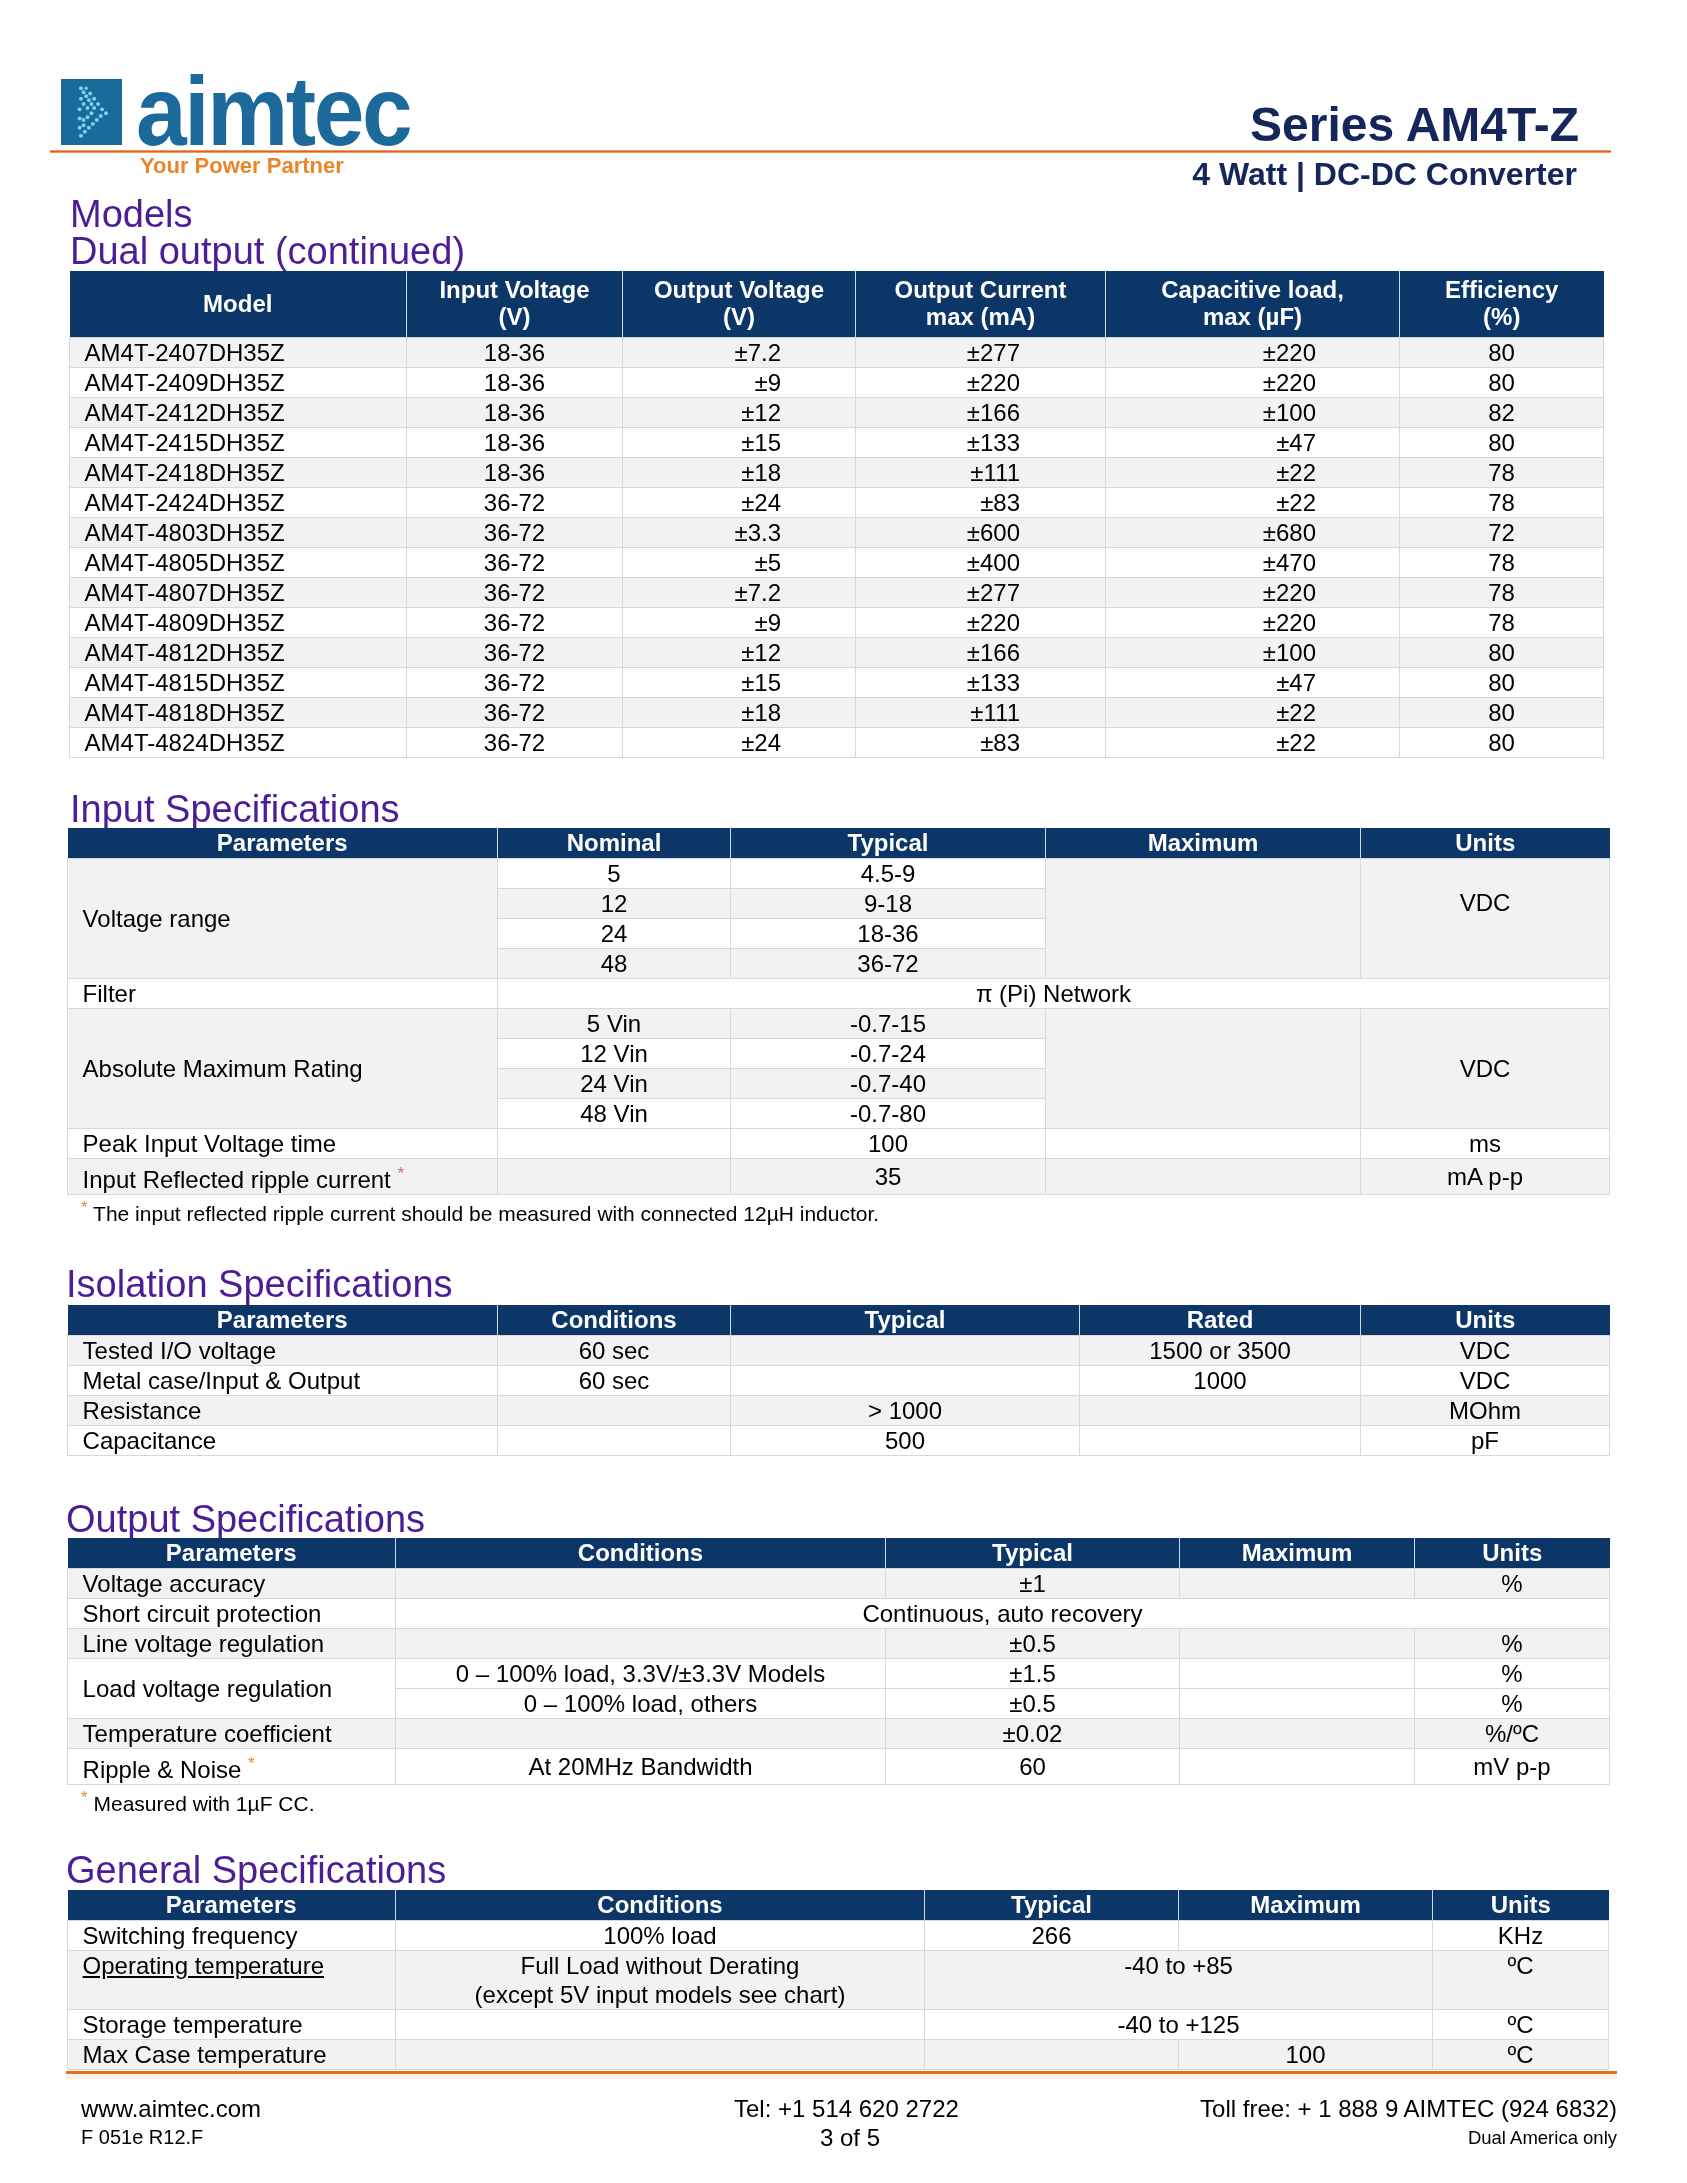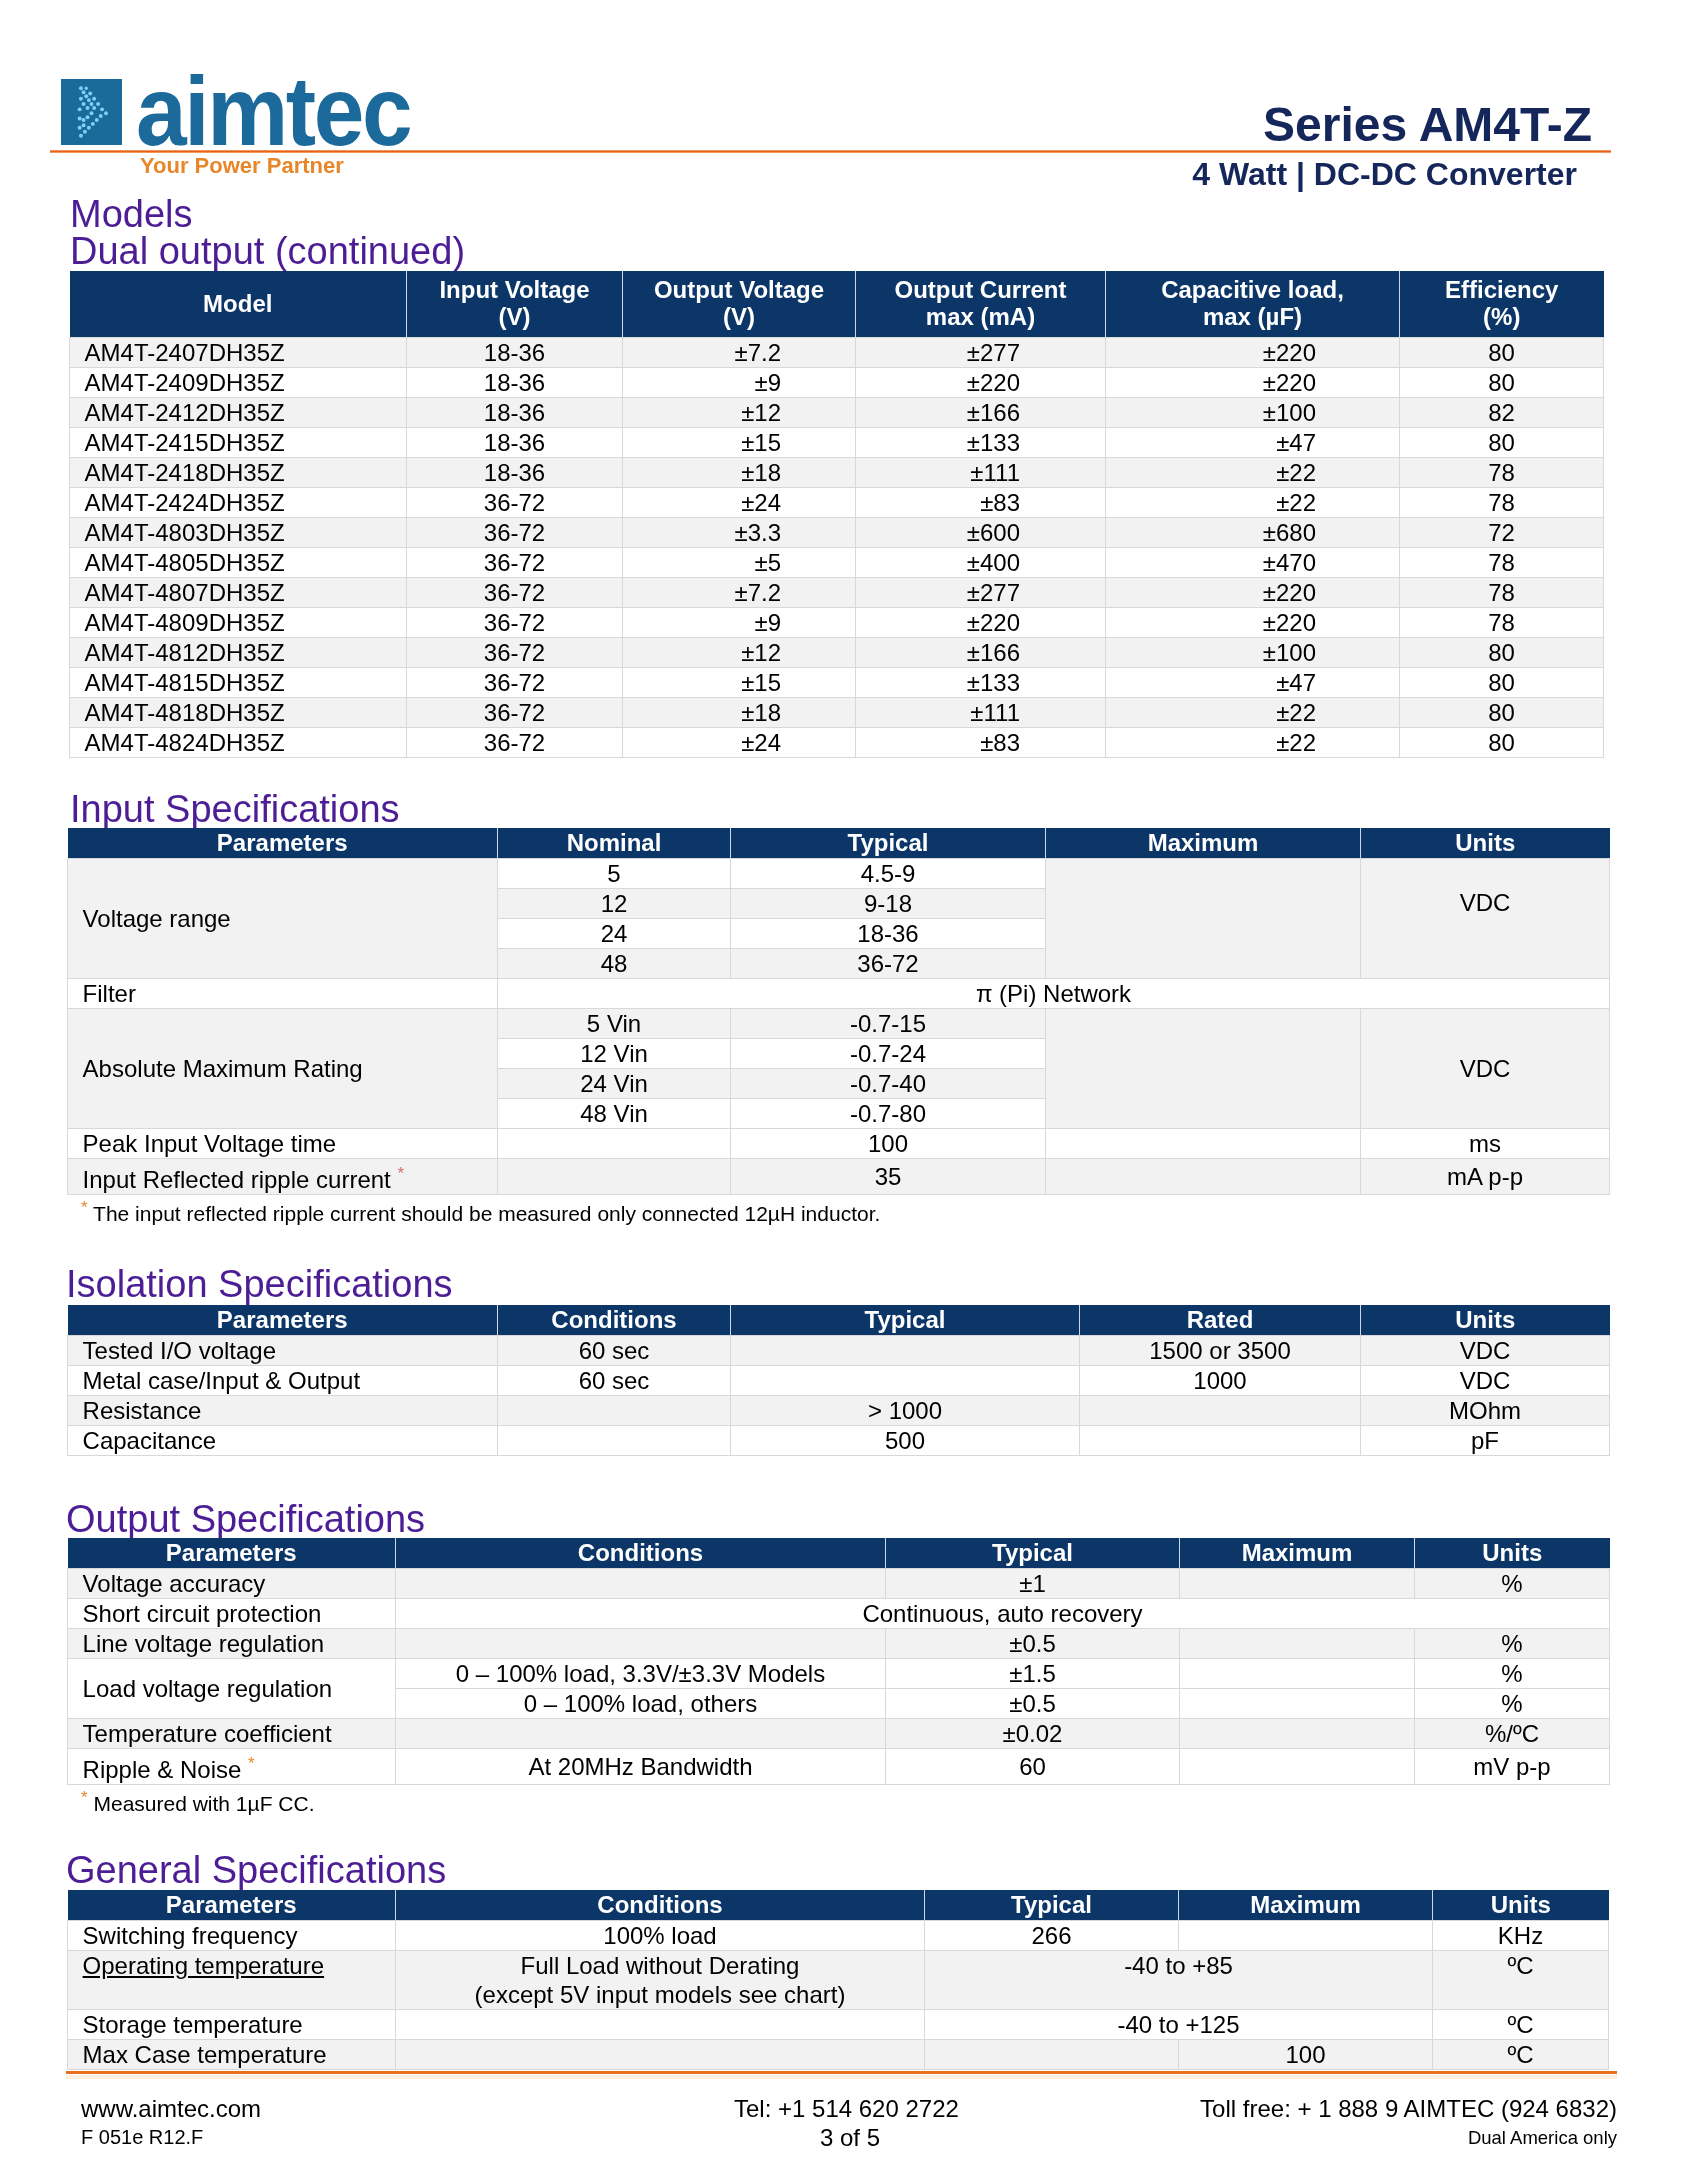--- a/index.html
+++ b/index.html
@@ -7,21 +7,21 @@
          font-family: "Liberation Sans", sans-serif; color: #000; }
   .abs { position: absolute; }
 
   
   .logo-box { left: 61px; top: 79px; width: 60px; width: 61px; height: 66px; background: #1a6a9a; overflow: hidden; }
   .logo-box svg { width: 100%; height: 100%; display: block; }
   .logo-word { left: 136px; top: 61px; font-family: "Liberation Sans", sans-serif; font-weight: 700;
                font-size: 99px; line-height: 99px; color: #1c6a9c; letter-spacing: -2.6px; transform: scaleX(0.92); transform-origin: left top; }
   .tagline { left: 140px; top: 153px; font-size: 22px; font-weight: 700; color: #e8862a; }
   .header-rule { left: 50px; top: 150px; width: 1561px; height: 3.3px; background: linear-gradient(#f5b57a, #e8601c, #f5b57a); }
-  .series-title { right: 95px; top: 98px; font-size: 48px; font-weight: 700; color: #15265a; line-height: 53px; }
+  .series-title { right: 108px; top: 98px; font-size: 48px; font-weight: 700; color: #15265a; line-height: 53px; }
   .series-sub { right: 110px; top: 156px; font-size: 32px; font-weight: 700; color: #15265a; line-height: 37px; }
 
   
   .sec-title { font-size: 38px; font-weight: 400; color: #4c1d95; line-height: 36px; }
 
   
   table.spec { position: absolute; border-collapse: collapse; table-layout: fixed; font-size: 24px; }
   table.spec th { background: #0c3668; color: #ffffff; font-weight: 700; text-align: center;
                   border-left: 1.3px solid #cfd8e6; padding: 0; line-height: 26.5px; }
   table.spec th:first-child { border-left: none; }
@@ -311,21 +311,21 @@
     </tr>
     <tr class="g">
       <td><span>Input Reflected ripple current</span> <span class="ast ast-red">*</span></td>
       <td></td>
       <td class="c">35</td>
       <td></td>
       <td class="c">mA p-p</td>
     </tr>
   </tbody>
 </table>
-<div class="abs note" style="left:81px; top:1195px;"><span class="ast">*</span> <span>The input reflected ripple current should be measured only connected 12µH inductor.</span></div>
+<div class="abs note" style="left:81px; top:1195px;"><span class="ast">*</span> <span>The input reflected ripple current should be measured with connected 12µH inductor.</span></div>
 
 <div class="abs sec-title" style="left:66px; top:1266px;">Isolation Specifications</div>
 
 <table class="spec" style="left:67px; top:1305px; width:1542px;">
   <colgroup>
     <col style="width:430px">
       <col style="width:233px">
       <col style="width:349px">
       <col style="width:281px">
       <col style="width:249px">

